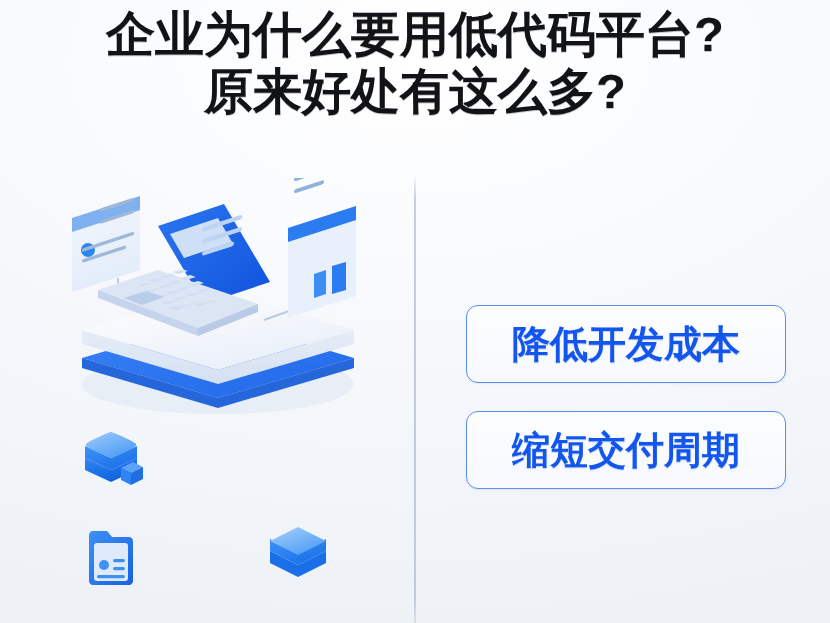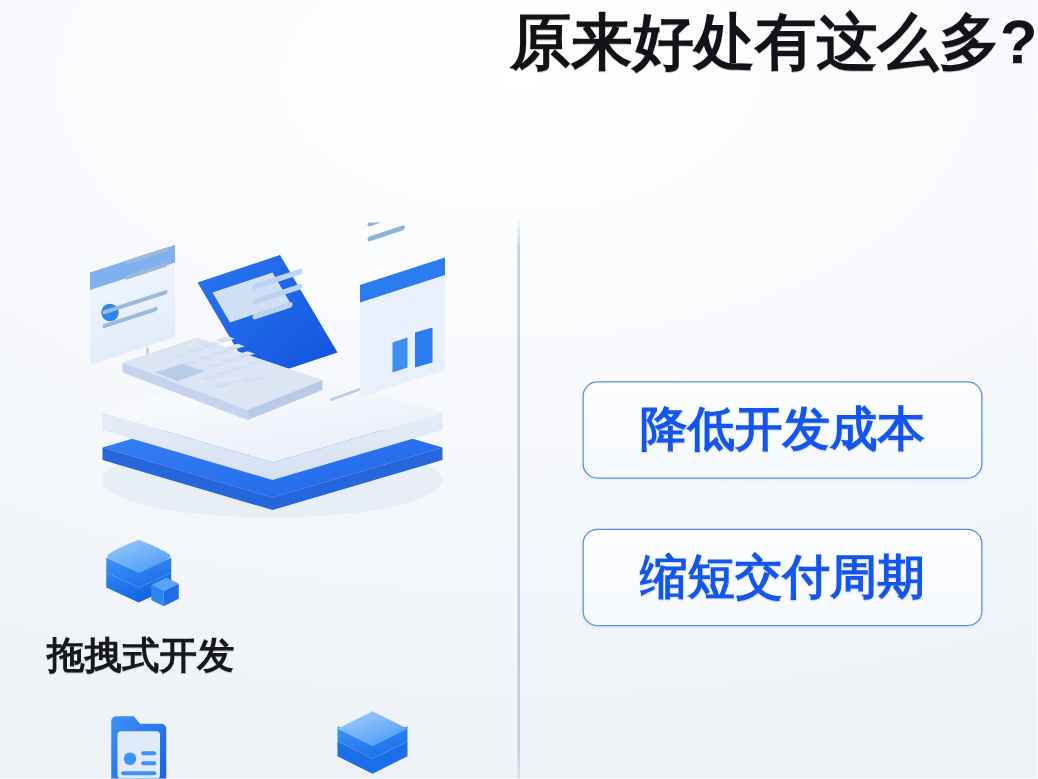--- a/index.html
+++ b/index.html
@@ -30,21 +30,21 @@
   }
   .title-line {
     font-size: 49px;
     line-height: 57px;
     font-weight: bold;
     color: #121316;
     letter-spacing: 0px;
     white-space: nowrap;
     text-shadow: 0 1px 0 rgba(0,0,0,0.22);
   }
-  .title-line.l2 { font-size: 49px; text-align: right; }
+  .title-line.l2 { font-size: 49px; }
 
   
   .divider {
     position: absolute;
     left: 414px;
     top: 173px;
     width: 2px;
     height: 450px;
     background: linear-gradient(to bottom,
       rgba(150,170,200,0.00) 0%,
@@ -103,40 +103,41 @@
   .card {
     box-sizing: border-box;
     width: 320px;
     height: 78px;
     border: 1.6px solid #5b8ce8;
     border-radius: 12px;
     background: linear-gradient(180deg, #fcfdff 0%, #f6f9fd 100%);
     display: flex;
     align-items: center;
     justify-content: center;
-    margin-bottom: 40px;
+    margin-bottom: 28px;
     box-shadow: 0 1px 2px rgba(90,130,210,0.10);
   }
   .card-text {
     font-size: 38px;
     font-weight: bold;
     color: #1356ee;
     line-height: 42px;
     white-space: nowrap;
     letter-spacing: 0px;
     text-shadow: 0 1px 1px rgba(20,70,220,0.25);
   }
   .card.wide .card-text { font-size: 40px; letter-spacing: 1px; }
 </style>
 </head>
 <body>
 
 <div id="poster">
 
   <div class="title-block">
+    <div class="title-line l1">企业为什么要用低代码平台?</div>
     <div class="title-line l2">原来好处有这么多?</div>
   </div>
 
   <div class="divider"></div>
 
   <div class="illus">
     <svg width="380" height="240" viewBox="0 0 380 240" xmlns="http://www.w3.org/2000/svg">
       <defs>
         <linearGradient id="platTop" x1="0" y1="0" x2="0.6" y2="1">
           <stop offset="0%" stop-color="#ffffff"></stop>
@@ -260,21 +261,20 @@
               </linearGradient>
             </defs>
             <path d="M36 46 L62 34 L62 46 L36 58 L10 46 L10 34 Z" fill="url(#lyrBot)"></path>
             <path d="M36 34 L62 22 L62 34 L36 46 L10 34 L10 22 Z" fill="url(#lyrMid)"></path>
             <path d="M36 8 C38 8 60 18 61 20 C62 22 60 24 36 34 C12 24 10 22 11 20 C12 18 34 8 36 8 Z" fill="url(#lyrTop)"></path>
             <path d="M46 44 L58 38 L68 43 L56 49 Z" fill="#5aa4f7"></path>
             <path d="M46 44 L56 49 L56 61 L46 56 Z" fill="#2f84f1"></path>
             <path d="M56 49 L68 43 L68 55 L56 61 Z" fill="#1f6fe2"></path>
           </svg>
         </div>
-        <div class="icon-label">拖拽式开发</div>
       </div>
 
     </div>
 
     <div class="icon-row second">
 
       <div class="icon-cell">
         <div class="icon-art">
           <svg width="76" height="76" viewBox="0 0 76 76" xmlns="http://www.w3.org/2000/svg">
             <defs>

